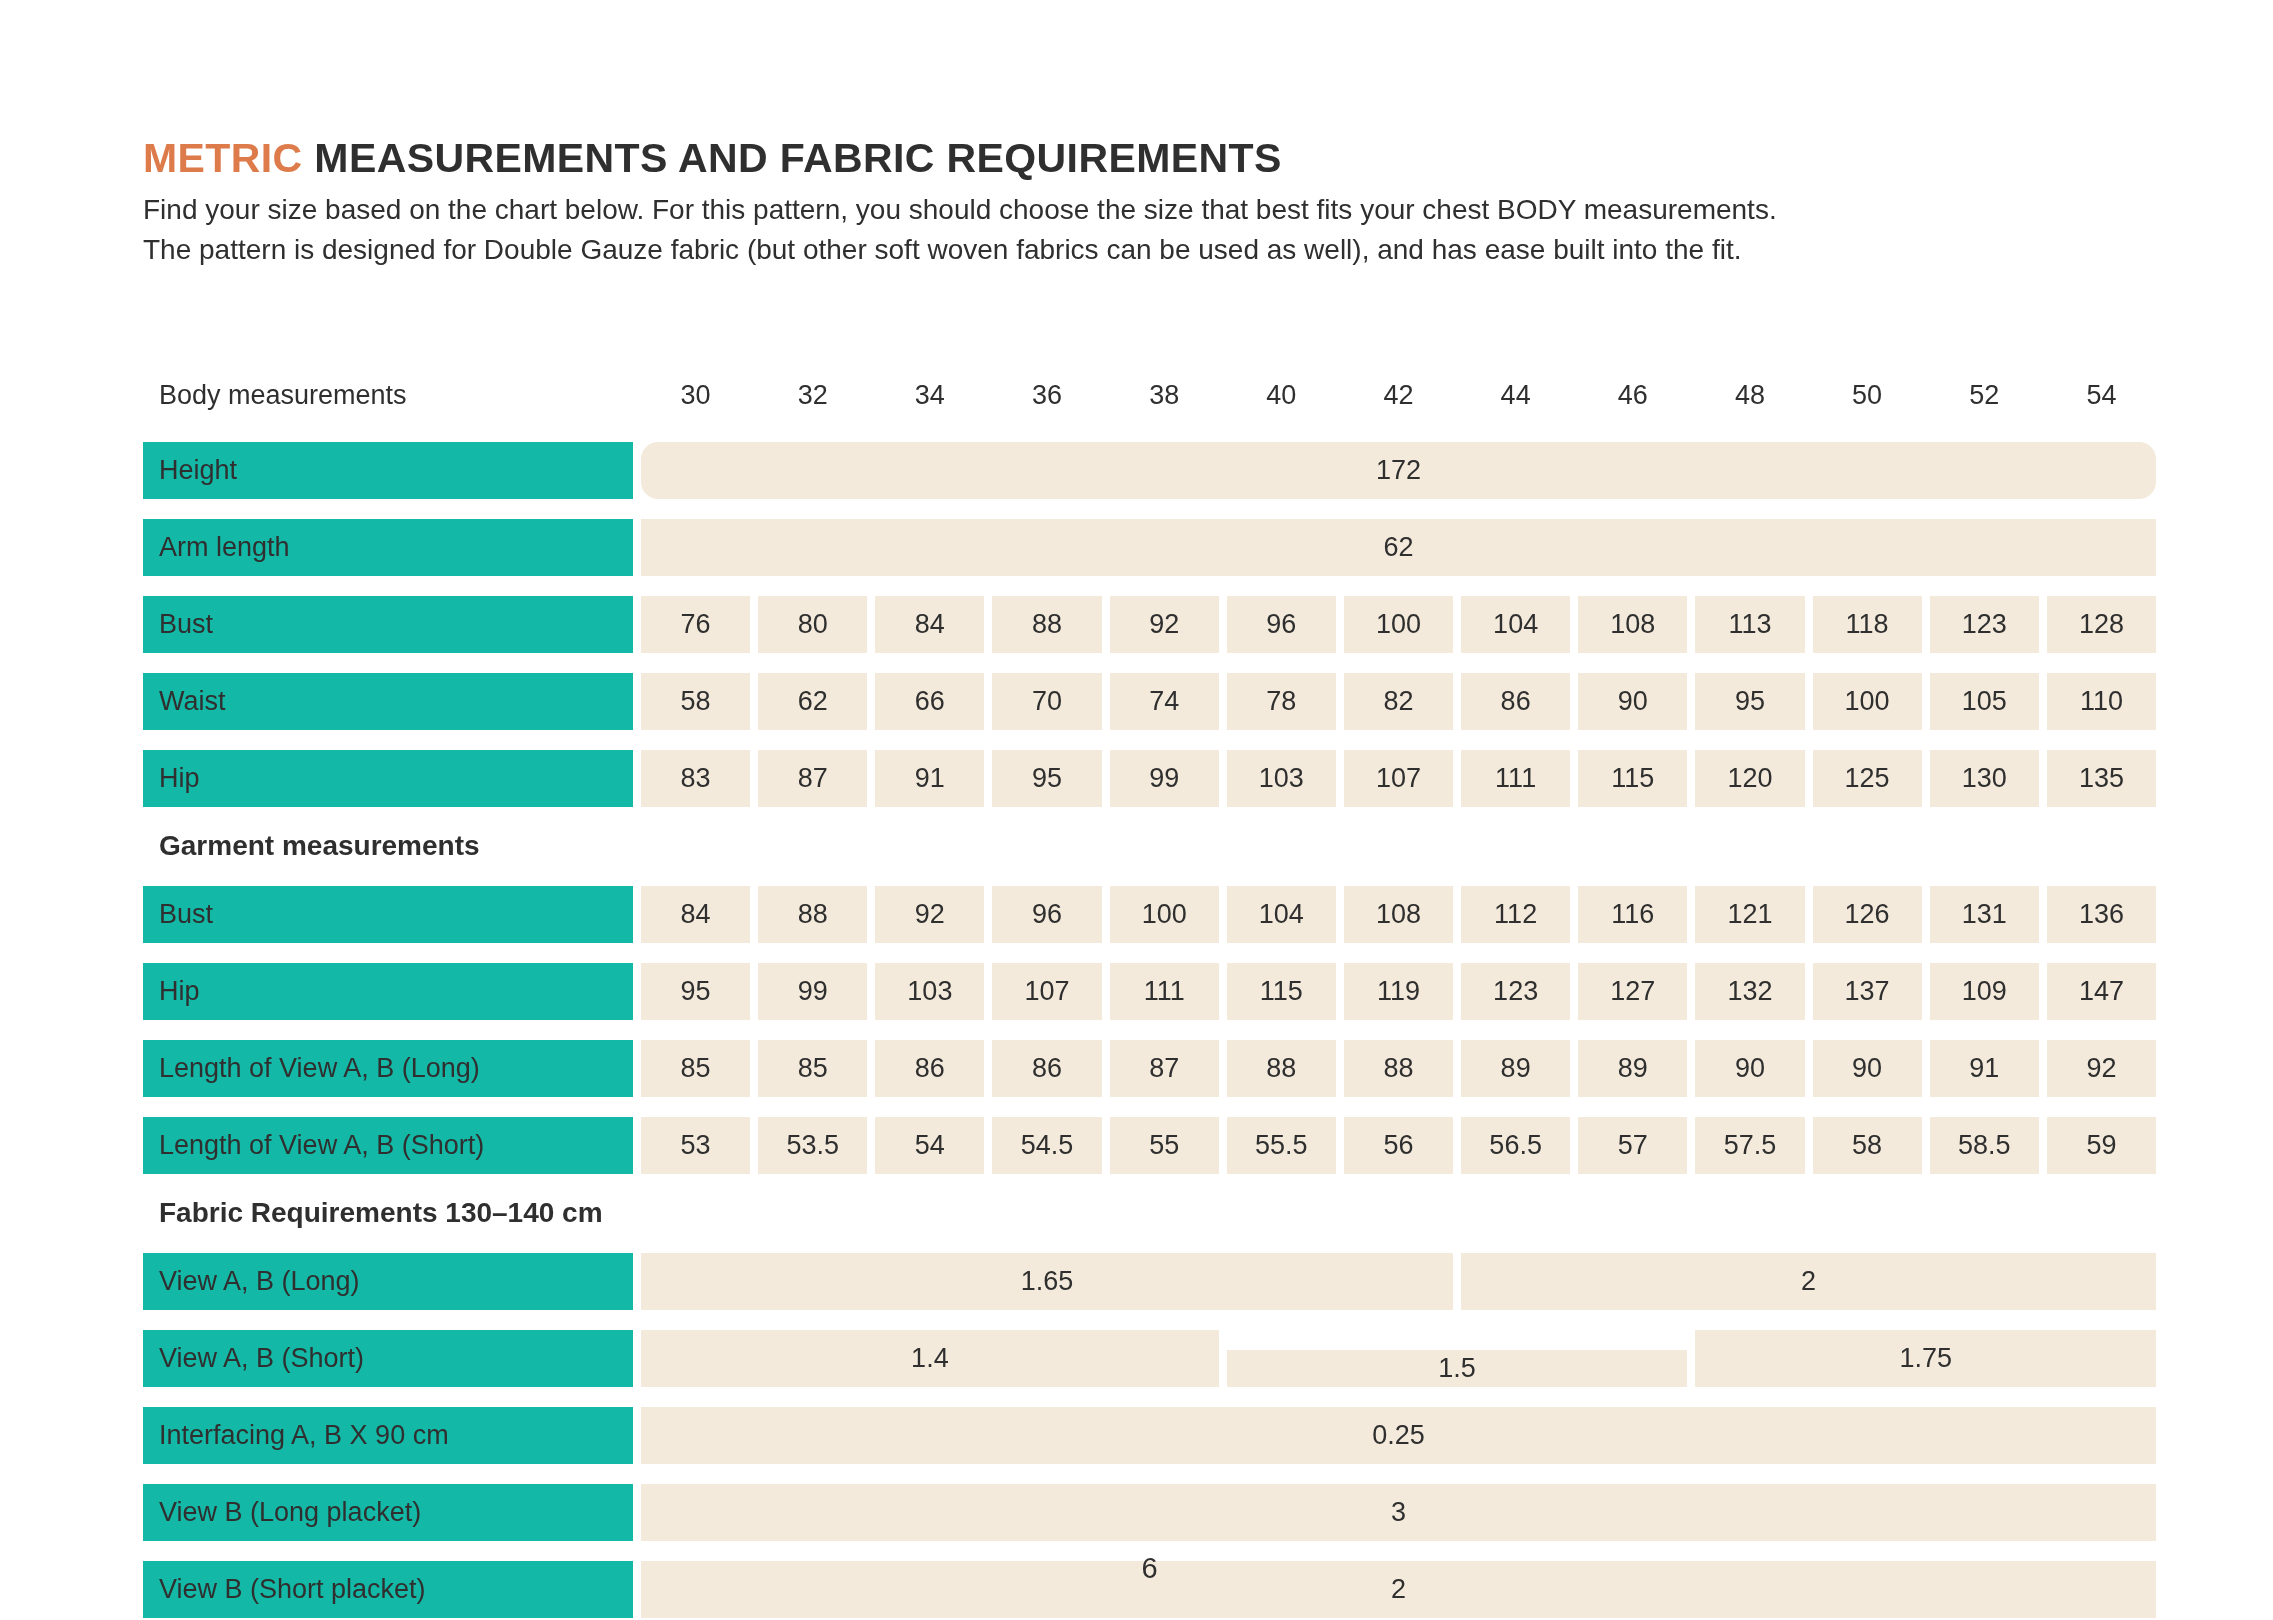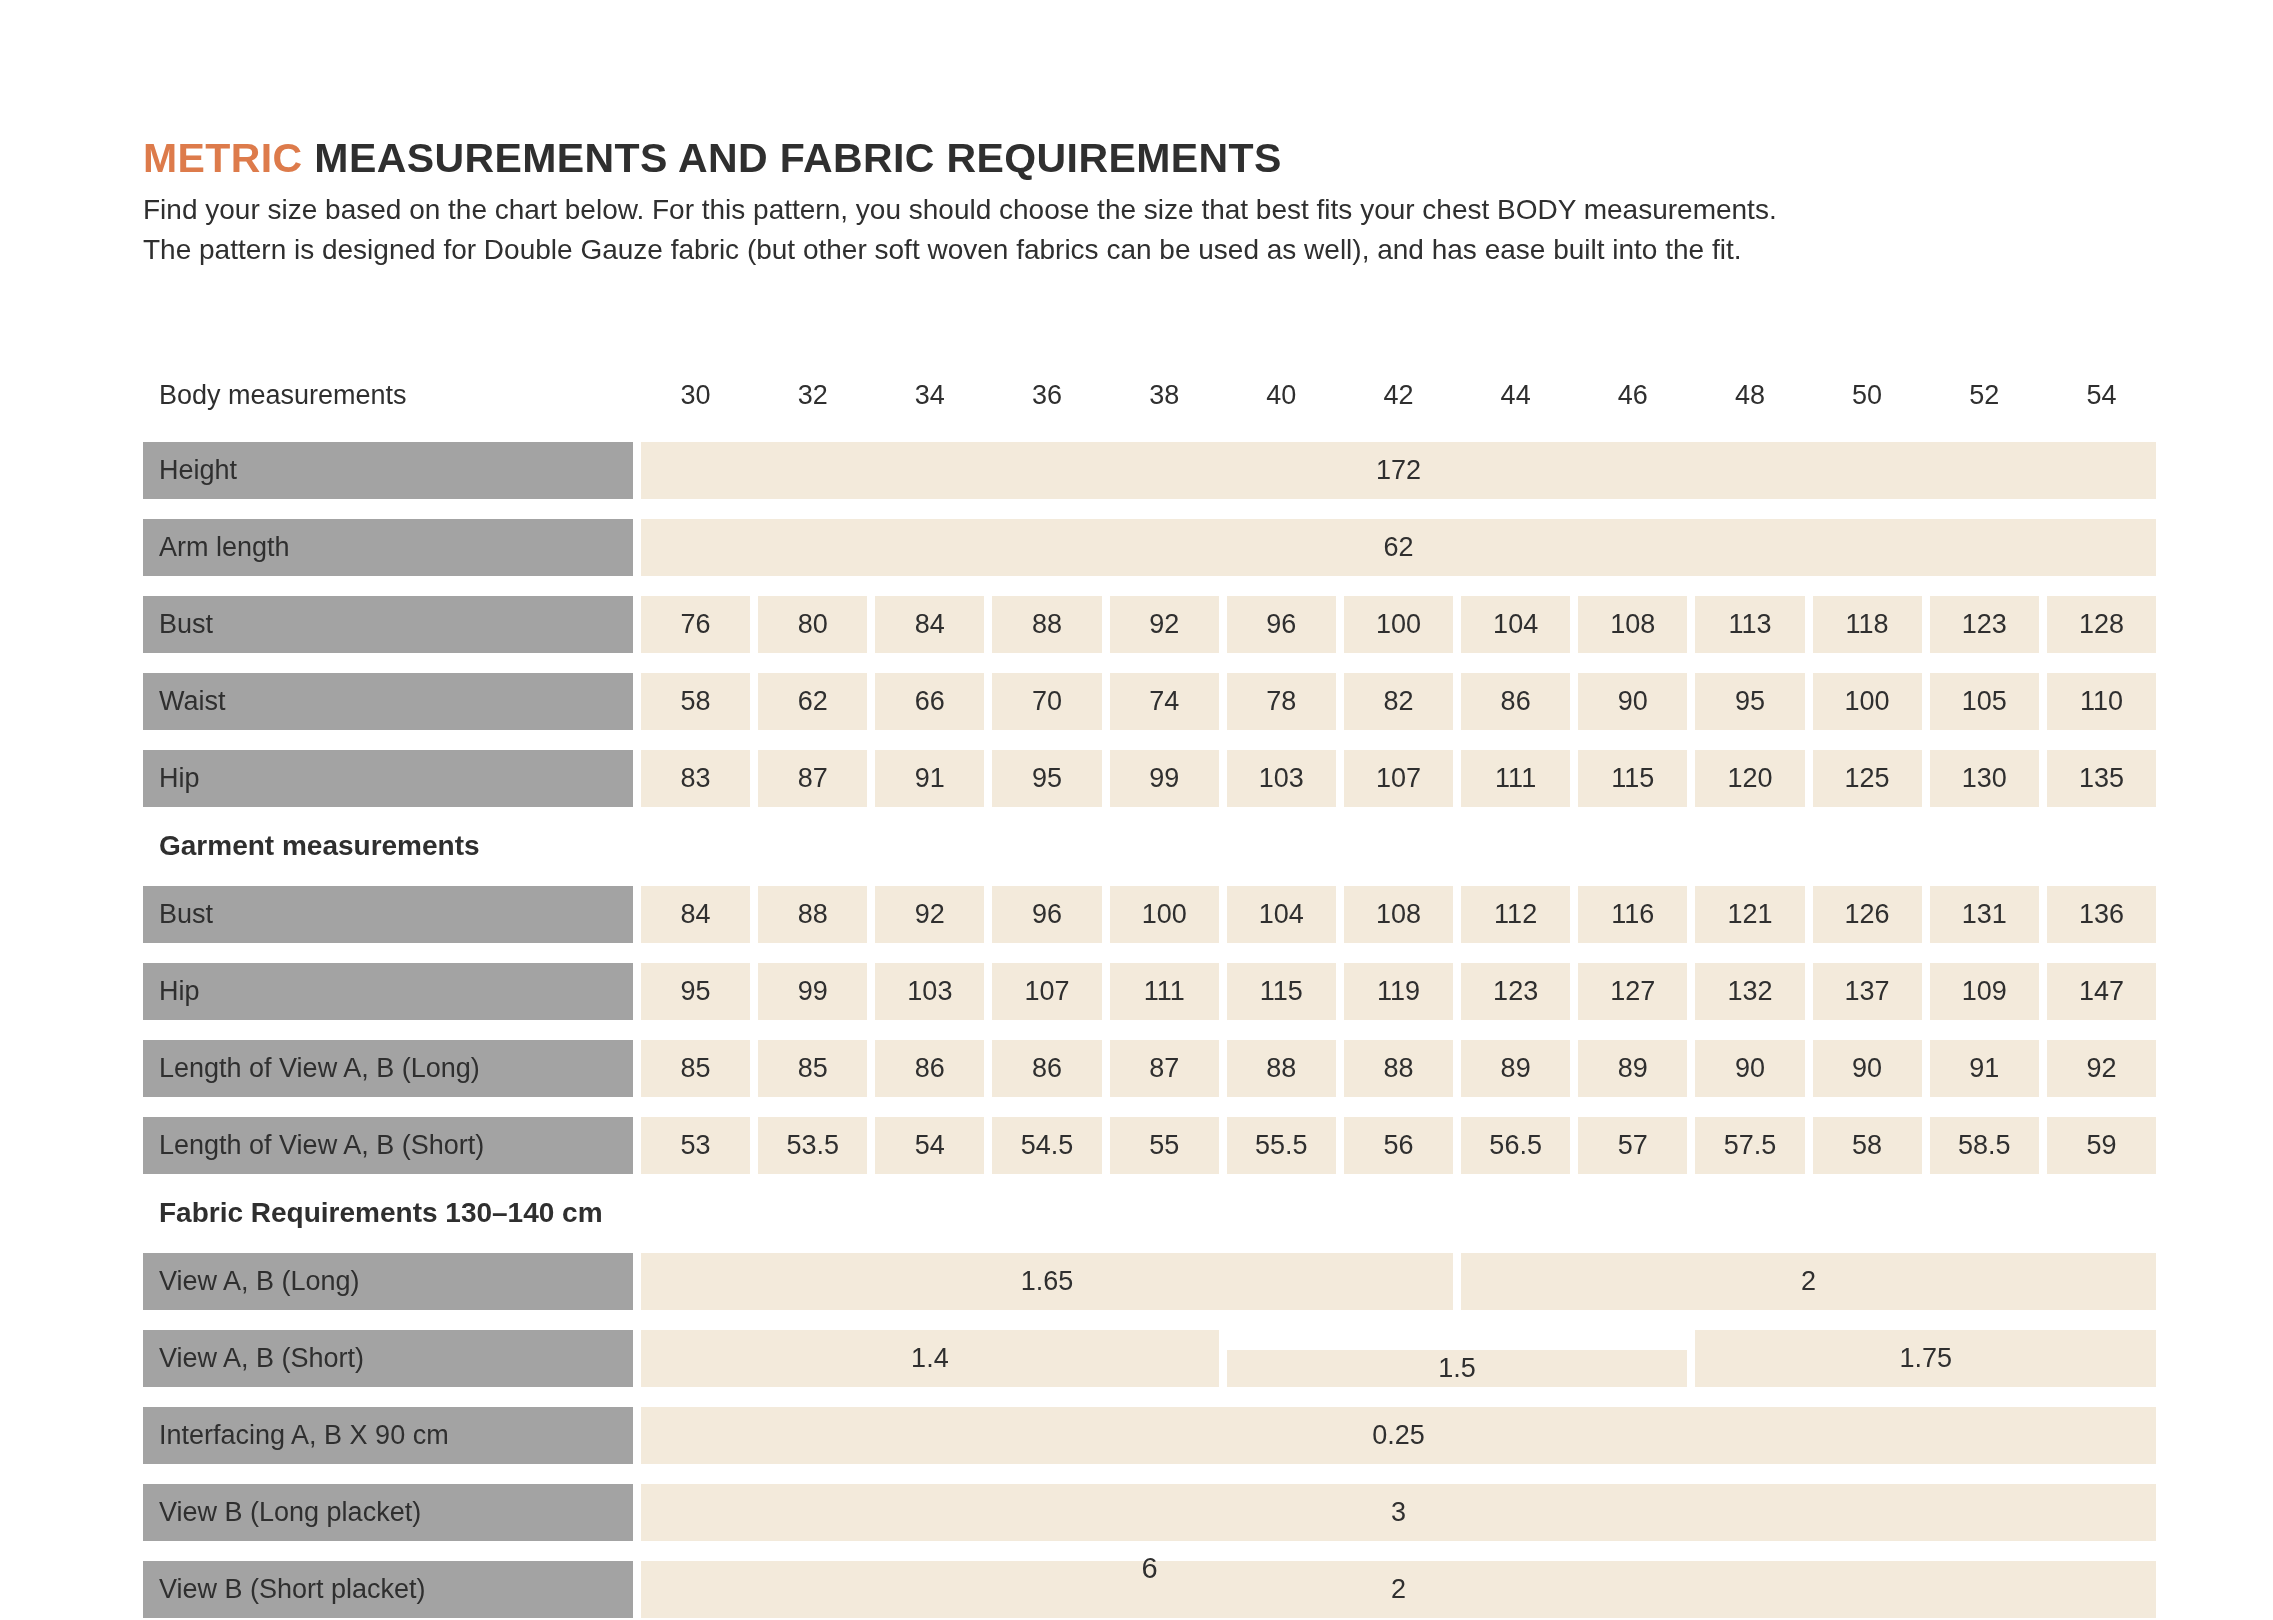--- a/index.html
+++ b/index.html
@@ -42,21 +42,21 @@
   }
   .header-row { height: 50px; margin-bottom: 1.8px; }
   .cell {
     background: #f3eadb;
     display: flex;
     align-items: center;
     justify-content: center;
     font-size: 27px;
   }
   .label-cell {
-    background: #a3a3a3;
+    background: #14b8a6;
     display: flex;
     align-items: center;
     justify-content: flex-start;
     padding-left: 16px;
     box-sizing: border-box;
     font-size: 27px;
     white-space: nowrap;
   }
   .header-row .cell, .header-row .label-cell { background: transparent; }
   .section-row {
@@ -106,21 +106,21 @@
         <div class="cell">42</div>
         <div class="cell">44</div>
         <div class="cell">46</div>
         <div class="cell">48</div>
         <div class="cell">50</div>
         <div class="cell">52</div>
         <div class="cell">54</div>
       </div>
       <div class="row">
         <div class="label-cell">Height</div>
-        <div class="cell" style="grid-column: span 13;">172</div>
+        <div class="cell" style="grid-column: span 13; border-radius: 17px;">172</div>
       </div>
       <div class="row">
         <div class="label-cell">Arm length</div>
         <div class="cell" style="grid-column: span 13;">62</div>
       </div>
       <div class="row">
         <div class="label-cell">Bust</div>
         <div class="cell">76</div>
         <div class="cell">80</div>
         <div class="cell">84</div>

